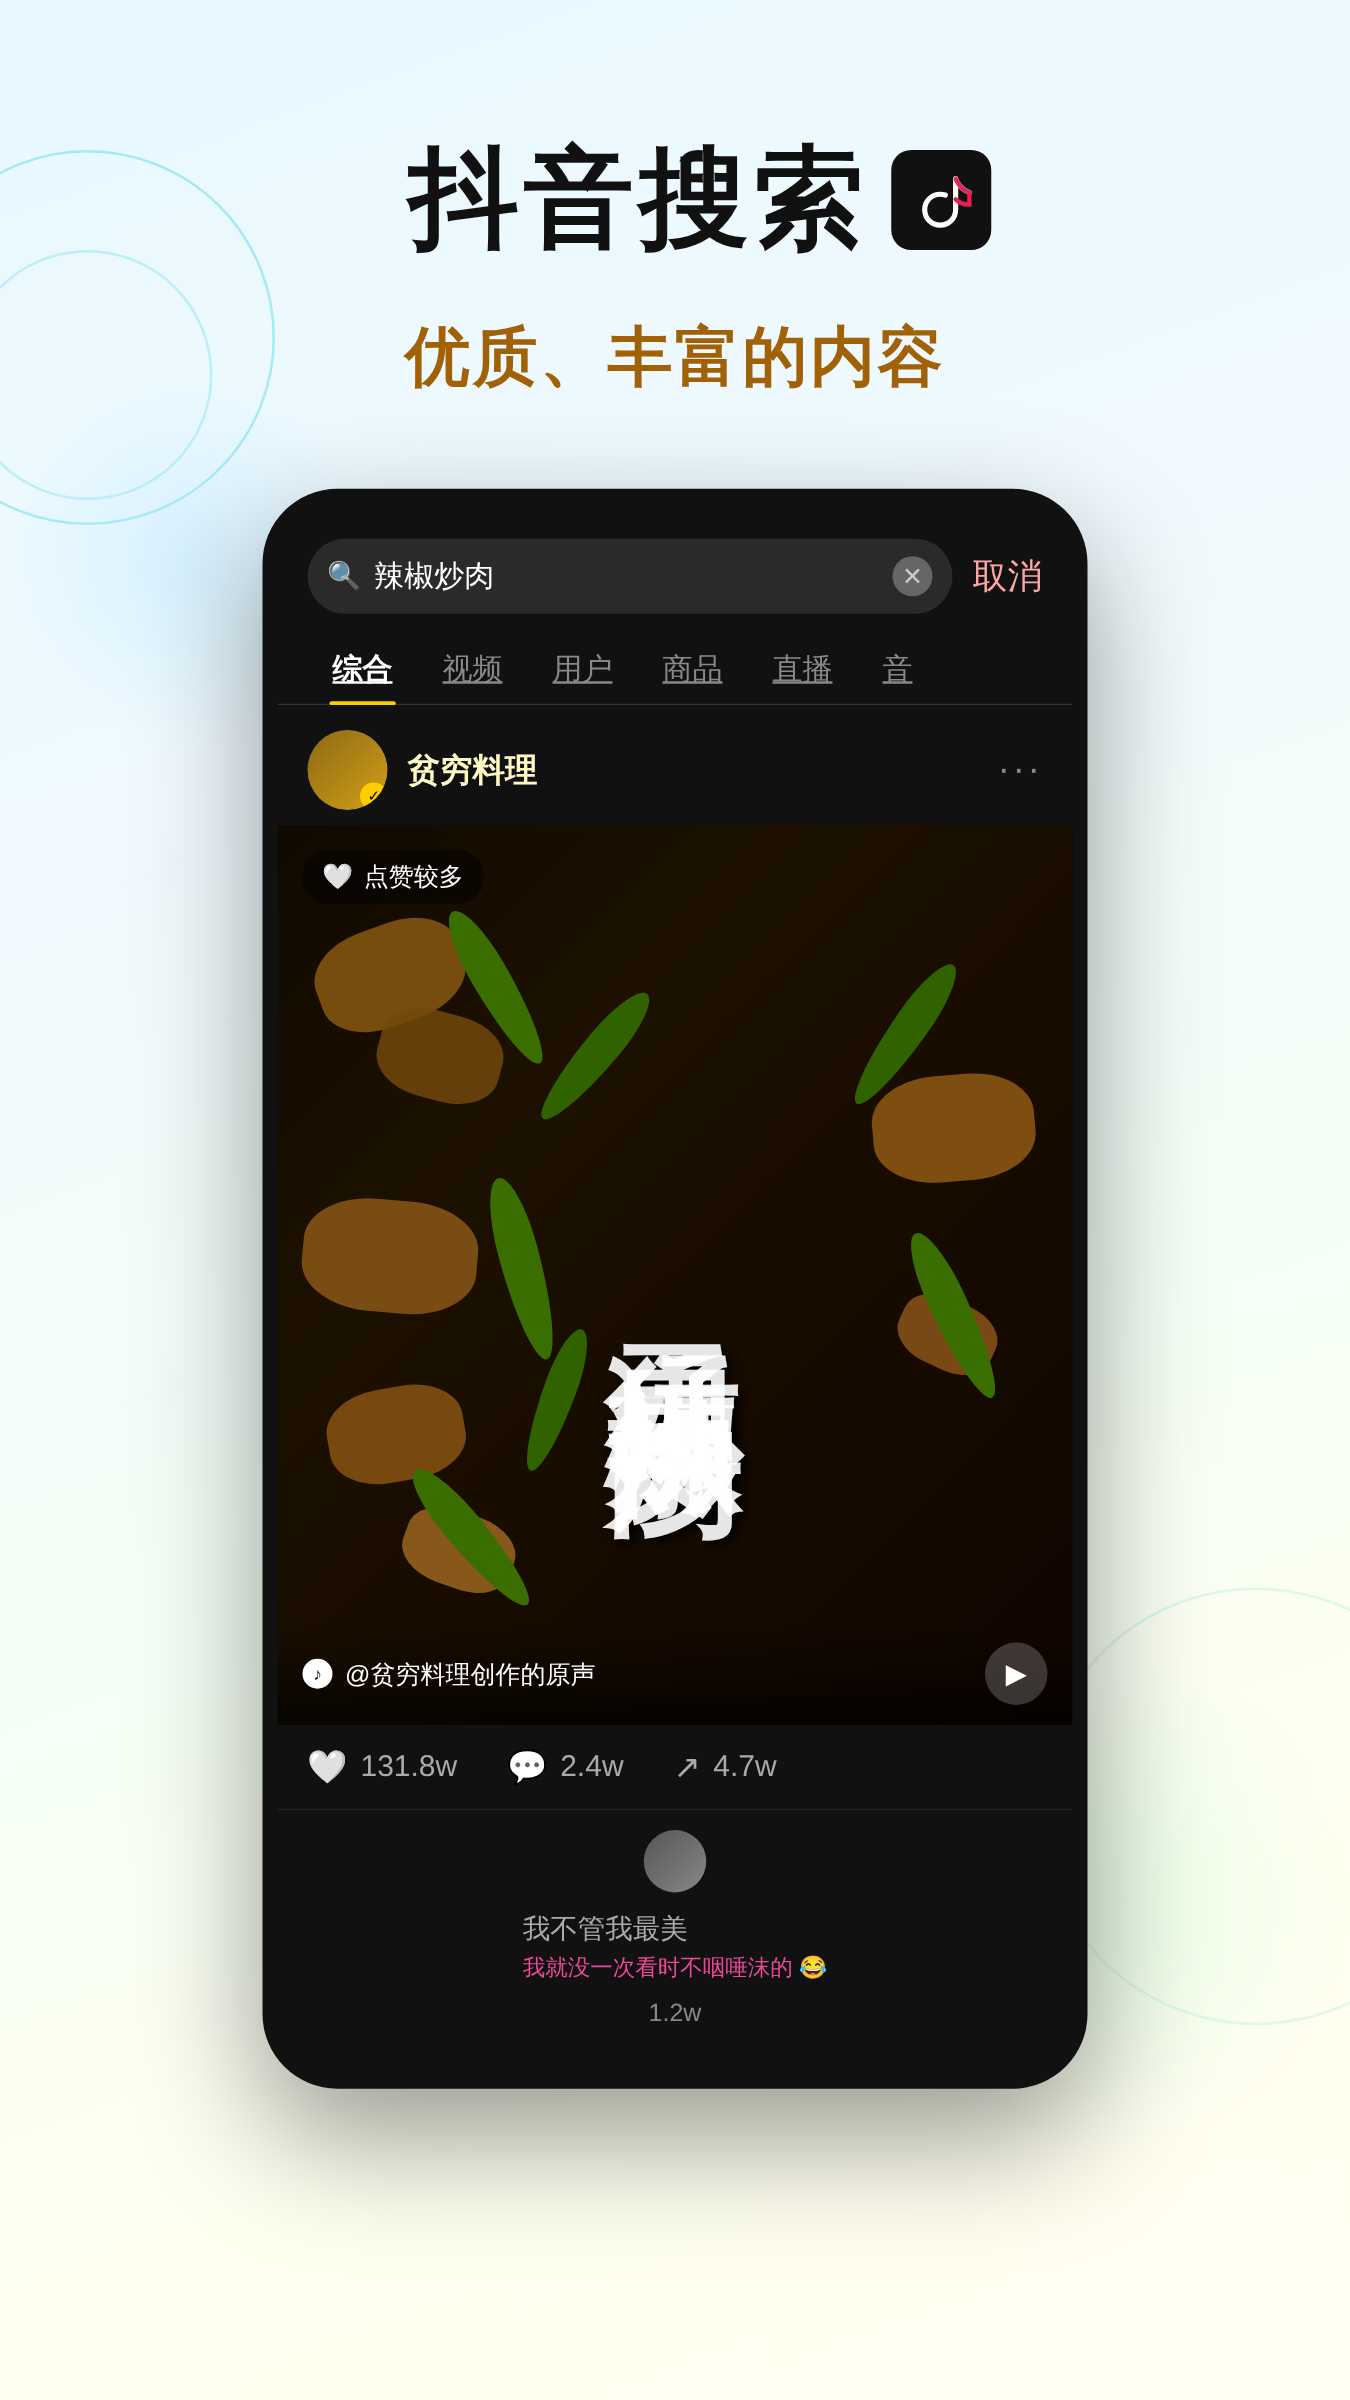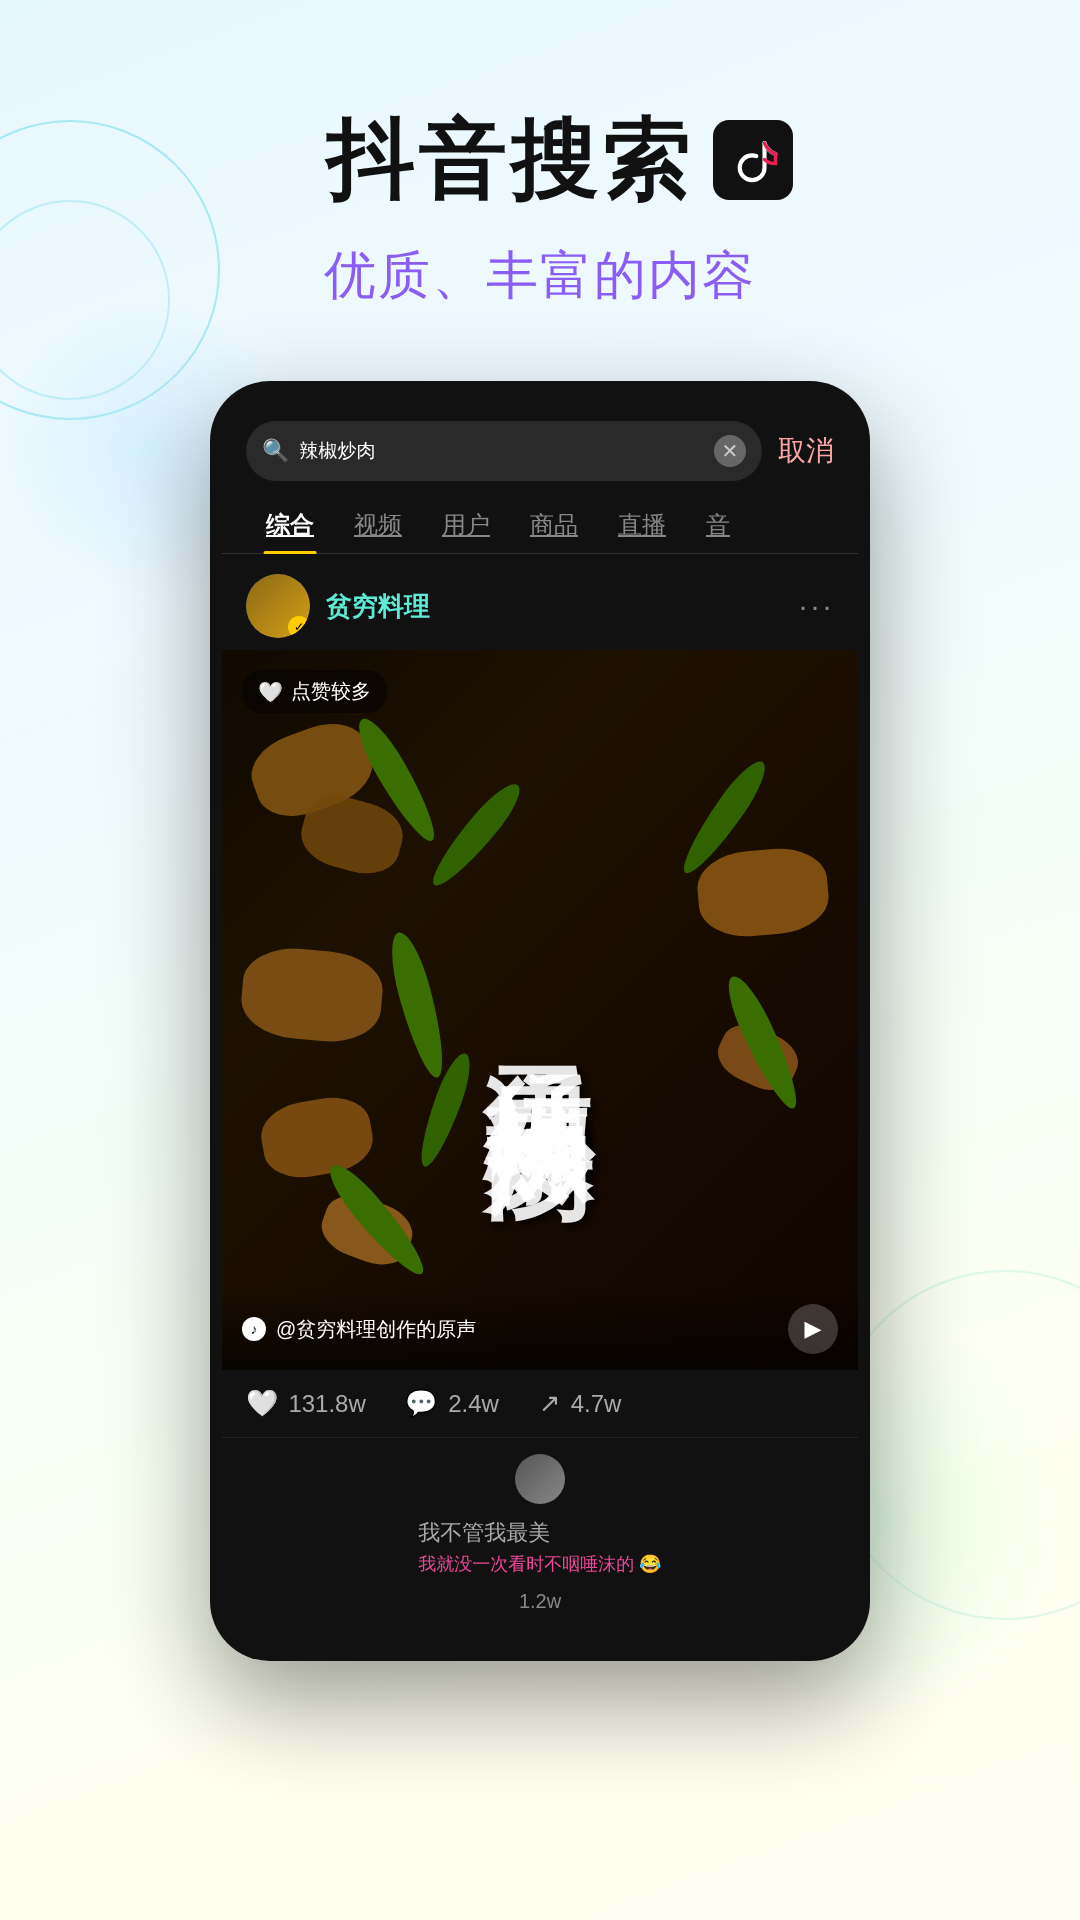--- a/index.html
+++ b/index.html
@@ -90,23 +90,23 @@
       margin-left: 10px;
     }
 
     .tiktok-logo svg {
       width: 55px;
       height: 55px;
     }
 
     .subtitle {
       font-size: 52px;
-      color: #8b5cf6;
-      margin-top: 22px;
-      font-weight: 400;
+      color: #a16207;
+      margin-top: 32px;
+      font-weight: 700;
       letter-spacing: 2px;
     }
 
     
     .phone-container {
       position: relative;
       z-index: 2;
       display: flex;
       justify-content: center;
       margin-top: 20px;
@@ -151,21 +151,21 @@
       gap: 10px;
     }
 
     .search-icon-inner {
       color: #888;
       font-size: 22px;
     }
 
     .search-text {
       color: #fff;
-      font-size: 19px;
+      font-size: 24px;
       flex: 1;
     }
 
     .search-clear {
       width: 32px;
       height: 32px;
       background: #666;
       border-radius: 50%;
       display: flex;
       align-items: center;
@@ -253,21 +253,21 @@
       height: 22px;
       background: #ffcc00;
       border-radius: 50%;
       display: flex;
       align-items: center;
       justify-content: center;
       font-size: 12px;
     }
 
     .username {
-      color: #5eead4;
+      color: #fef9c3;
       font-size: 26px;
       font-weight: 600;
       flex: 1;
     }
 
     .more-icon {
       color: #888;
       font-size: 30px;
       letter-spacing: 2px;
     }

